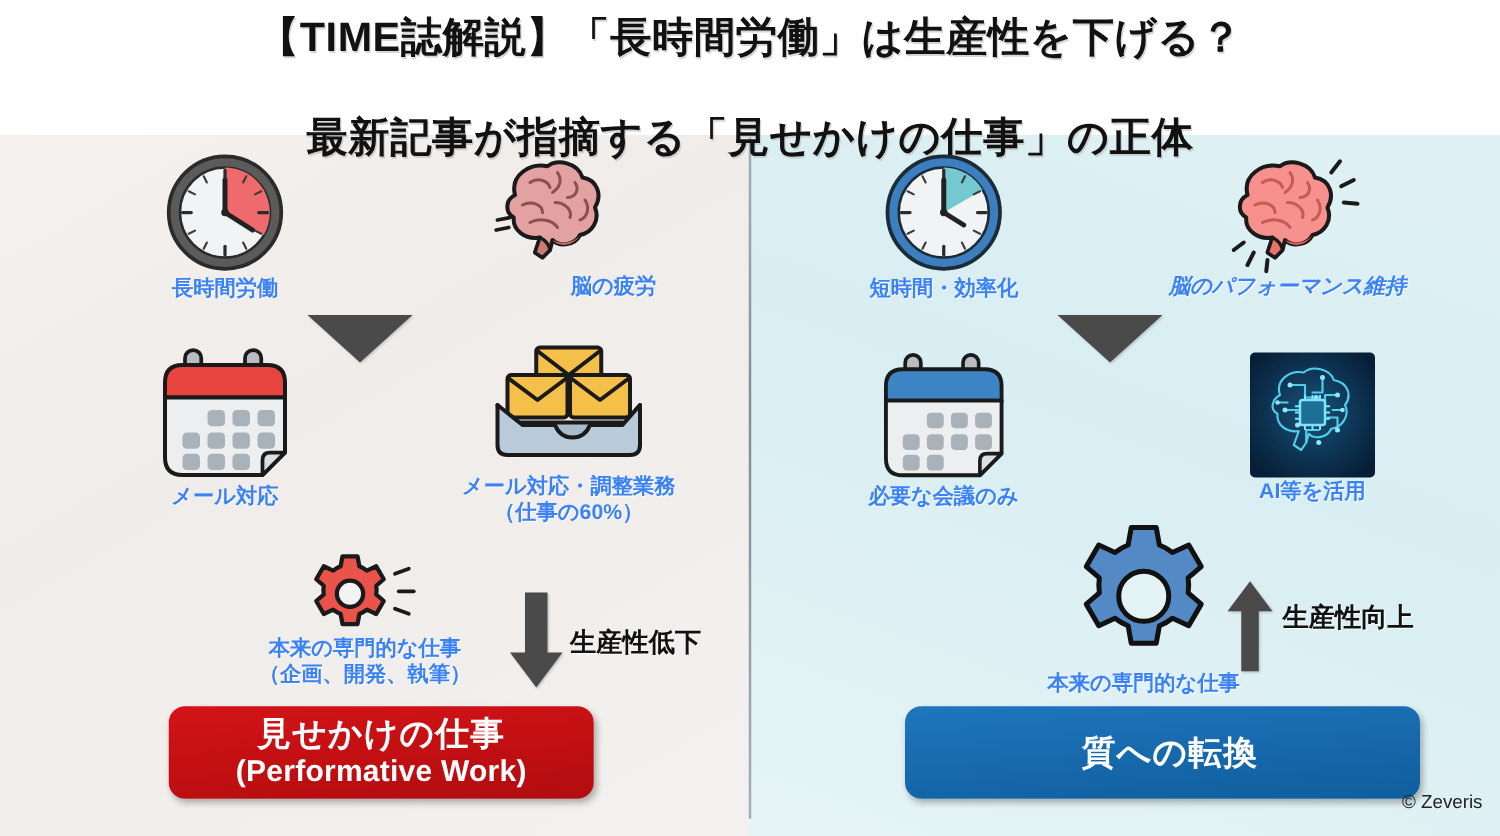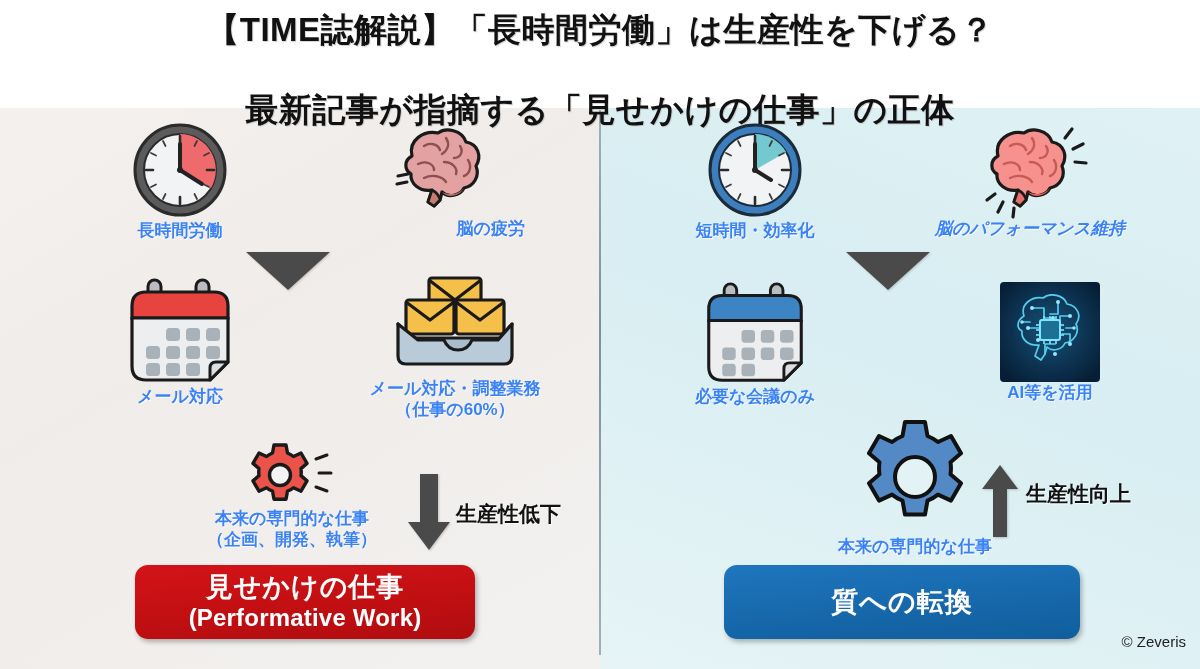--- a/index.html
+++ b/index.html
@@ -371,19 +371,19 @@
       </svg>
     </div>
     <div class="cap">本来の専門的な仕事</div>
   </div>
 
   <svg class="arrow" style="left:980px;top:465px;" width="40" height="72" viewBox="0 0 40 72">
     <path d="M20 0 L38 24 h-11 v48 h-14 v-48 h-11 Z" fill="#4a4a4a"></path>
   </svg>
   <div class="arrow-label" style="left:1026px;top:464px;margin-top:16px;">生産性向上</div>
 
-  <div class="banner blue" style="left:724px;top:565px;width:356px;height:74px;">
+  <div class="banner blue" style="left:724px;top:565px;width:400px;height:74px;padding-left:12px;">
     <span class="jp">質への転換</span>
   </div>
 
   <div class="credit">© Zeveris</div>
 
 </div>
 
 </body></html>

